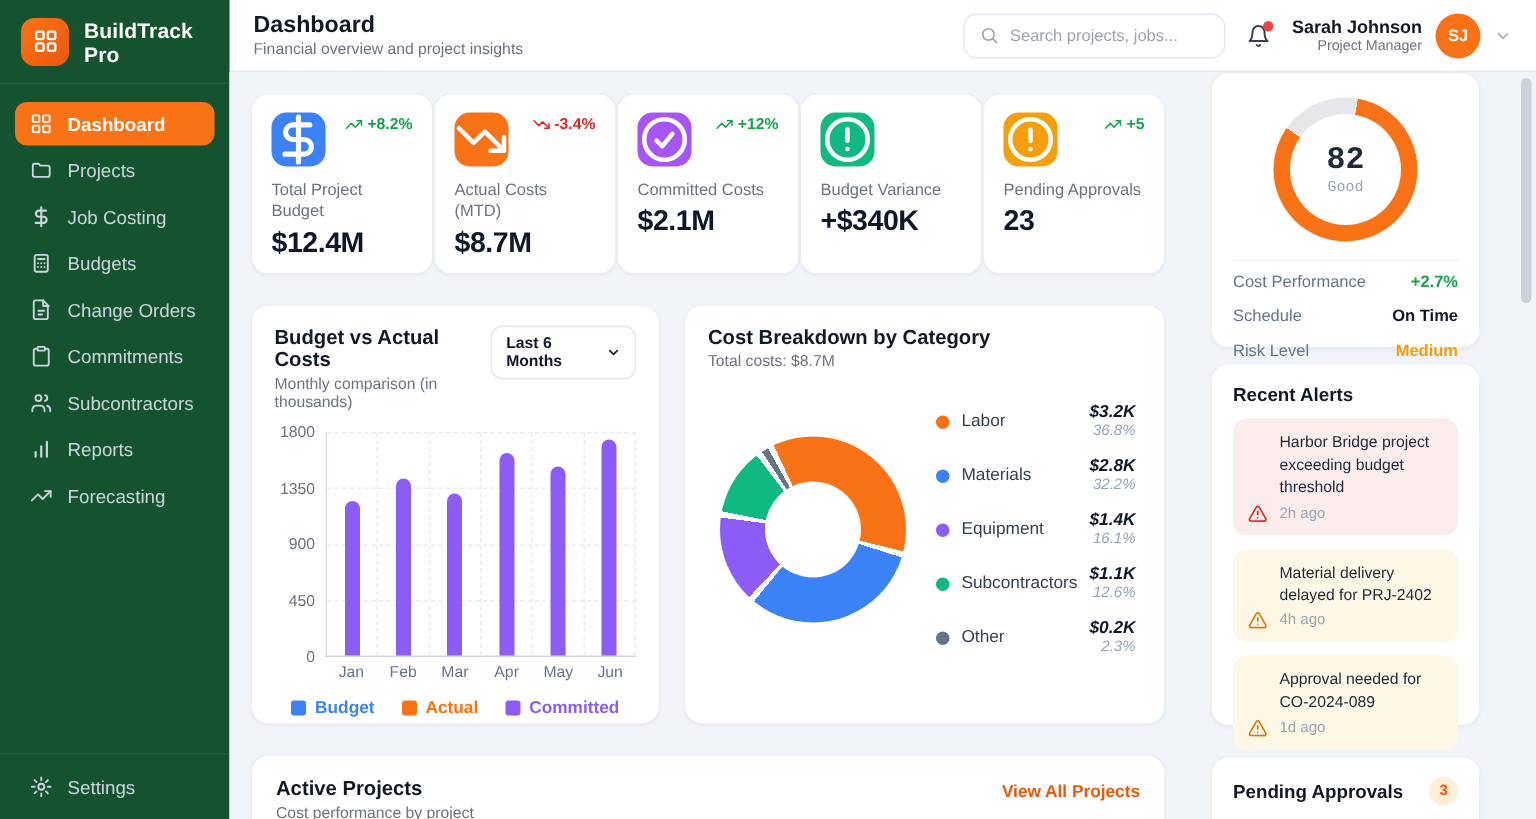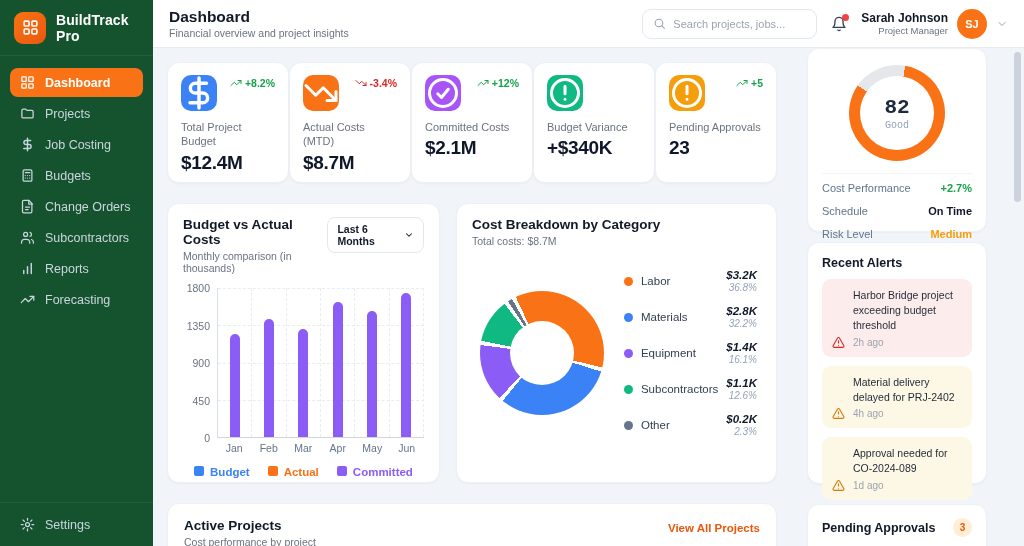--- a/index.html
+++ b/index.html
@@ -68,21 +68,21 @@
   .y-axis { width:34px; position:relative; height:150px; flex-shrink:0; }
   .y-tick { position:absolute; right:7px; transform:translateY(-50%); font-size:10.5px; color:#6b7280; }
   .plot { flex:1; height:150px; position:relative; border-left:1px solid #d9dfe7; border-bottom:1px solid #cfd6df; }
   .gline { position:absolute; left:0; right:0; border-top:1px dashed #e8edf3; }
   .slots { position:absolute; inset:0; display:flex; }
   .slot { flex:1; display:flex; align-items:flex-end; justify-content:center; border-right:1px dashed #e8edf3; }
   .bar { width:10px; border-radius:6px 6px 0 0; }
   .x-axis { display:flex; margin-left:34px; margin-top:4px; }
   .x-lab { flex:1; text-align:center; font-size:10.5px; color:#64748b; }
   .bar-legend { display:flex; justify-content:center; gap:18px; margin-top:12px; }
-  .bl-item { display:flex; align-items:flex-start; gap:6px; font-size:11.5px; font-weight:600; }
+  .bl-item { display:flex; align-items:center; gap:6px; font-size:11.5px; font-weight:600; }
   .bl-sw { width:10px; height:10px; border-radius:2px; }
 
   
   .donut-body { display:flex; align-items:center; gap:20px; margin-top:22px; padding:0 4px 0 8px; }
   .donut { width:124px; height:124px; border-radius:50%; position:relative; flex-shrink:0; }
   .donut::after { content:''; position:absolute; inset:30px; background:#fff; border-radius:50%; }
   .donut-legend { flex:1; display:flex; flex-direction:column; gap:12px; }
   .dl-row { display:flex; align-items:center; gap:8px; }
   .dl-dot { width:9px; height:9px; border-radius:50%; flex-shrink:0; }
   .dl-label { font-size:11.5px; color:#334155; flex:1; }
@@ -179,20 +179,29 @@
           <span>Budgets</span>
         </div>
         <div class="nav-item">
           <span class="nav-ic">
             <svg viewBox="0 0 24 24" fill="none" stroke="currentColor" stroke-width="2" stroke-linecap="round" stroke-linejoin="round" style="width:100%;height:100%">
               <path d="M6 2h8l5 5v13a2 2 0 0 1-2 2H6a2 2 0 0 1-2-2V4a2 2 0 0 1 2-2z"></path>
               <path d="M14 2v6h6M9 13h6M9 17h4"></path>
             </svg>
           </span>
           <span>Change Orders</span>
+        </div>
+        <div class="nav-item">
+          <span class="nav-ic">
+            <svg viewBox="0 0 24 24" fill="none" stroke="currentColor" stroke-width="2" stroke-linecap="round" stroke-linejoin="round" style="width:100%;height:100%">
+              <rect x="8" y="2" width="8" height="4" rx="1"></rect>
+              <path d="M16 4h2a2 2 0 0 1 2 2v14a2 2 0 0 1-2 2H6a2 2 0 0 1-2-2V6a2 2 0 0 1 2-2h2"></path>
+            </svg>
+          </span>
+          <span>Commitments</span>
         </div>
         <div class="nav-item">
           <span class="nav-ic">
             <svg viewBox="0 0 24 24" fill="none" stroke="currentColor" stroke-width="2" stroke-linecap="round" stroke-linejoin="round" style="width:100%;height:100%">
               <circle cx="9" cy="7" r="3.2"></circle>
               <path d="M2.5 21v-1.6a4.4 4.4 0 0 1 4.4-4.4h4.2a4.4 4.4 0 0 1 4.4 4.4V21M16 3.9a3.2 3.2 0 0 1 0 6.2M21.5 21v-1.6a4.4 4.4 0 0 0-3.2-4.2"></path>
             </svg>
           </span>
           <span>Subcontractors</span>
         </div>

